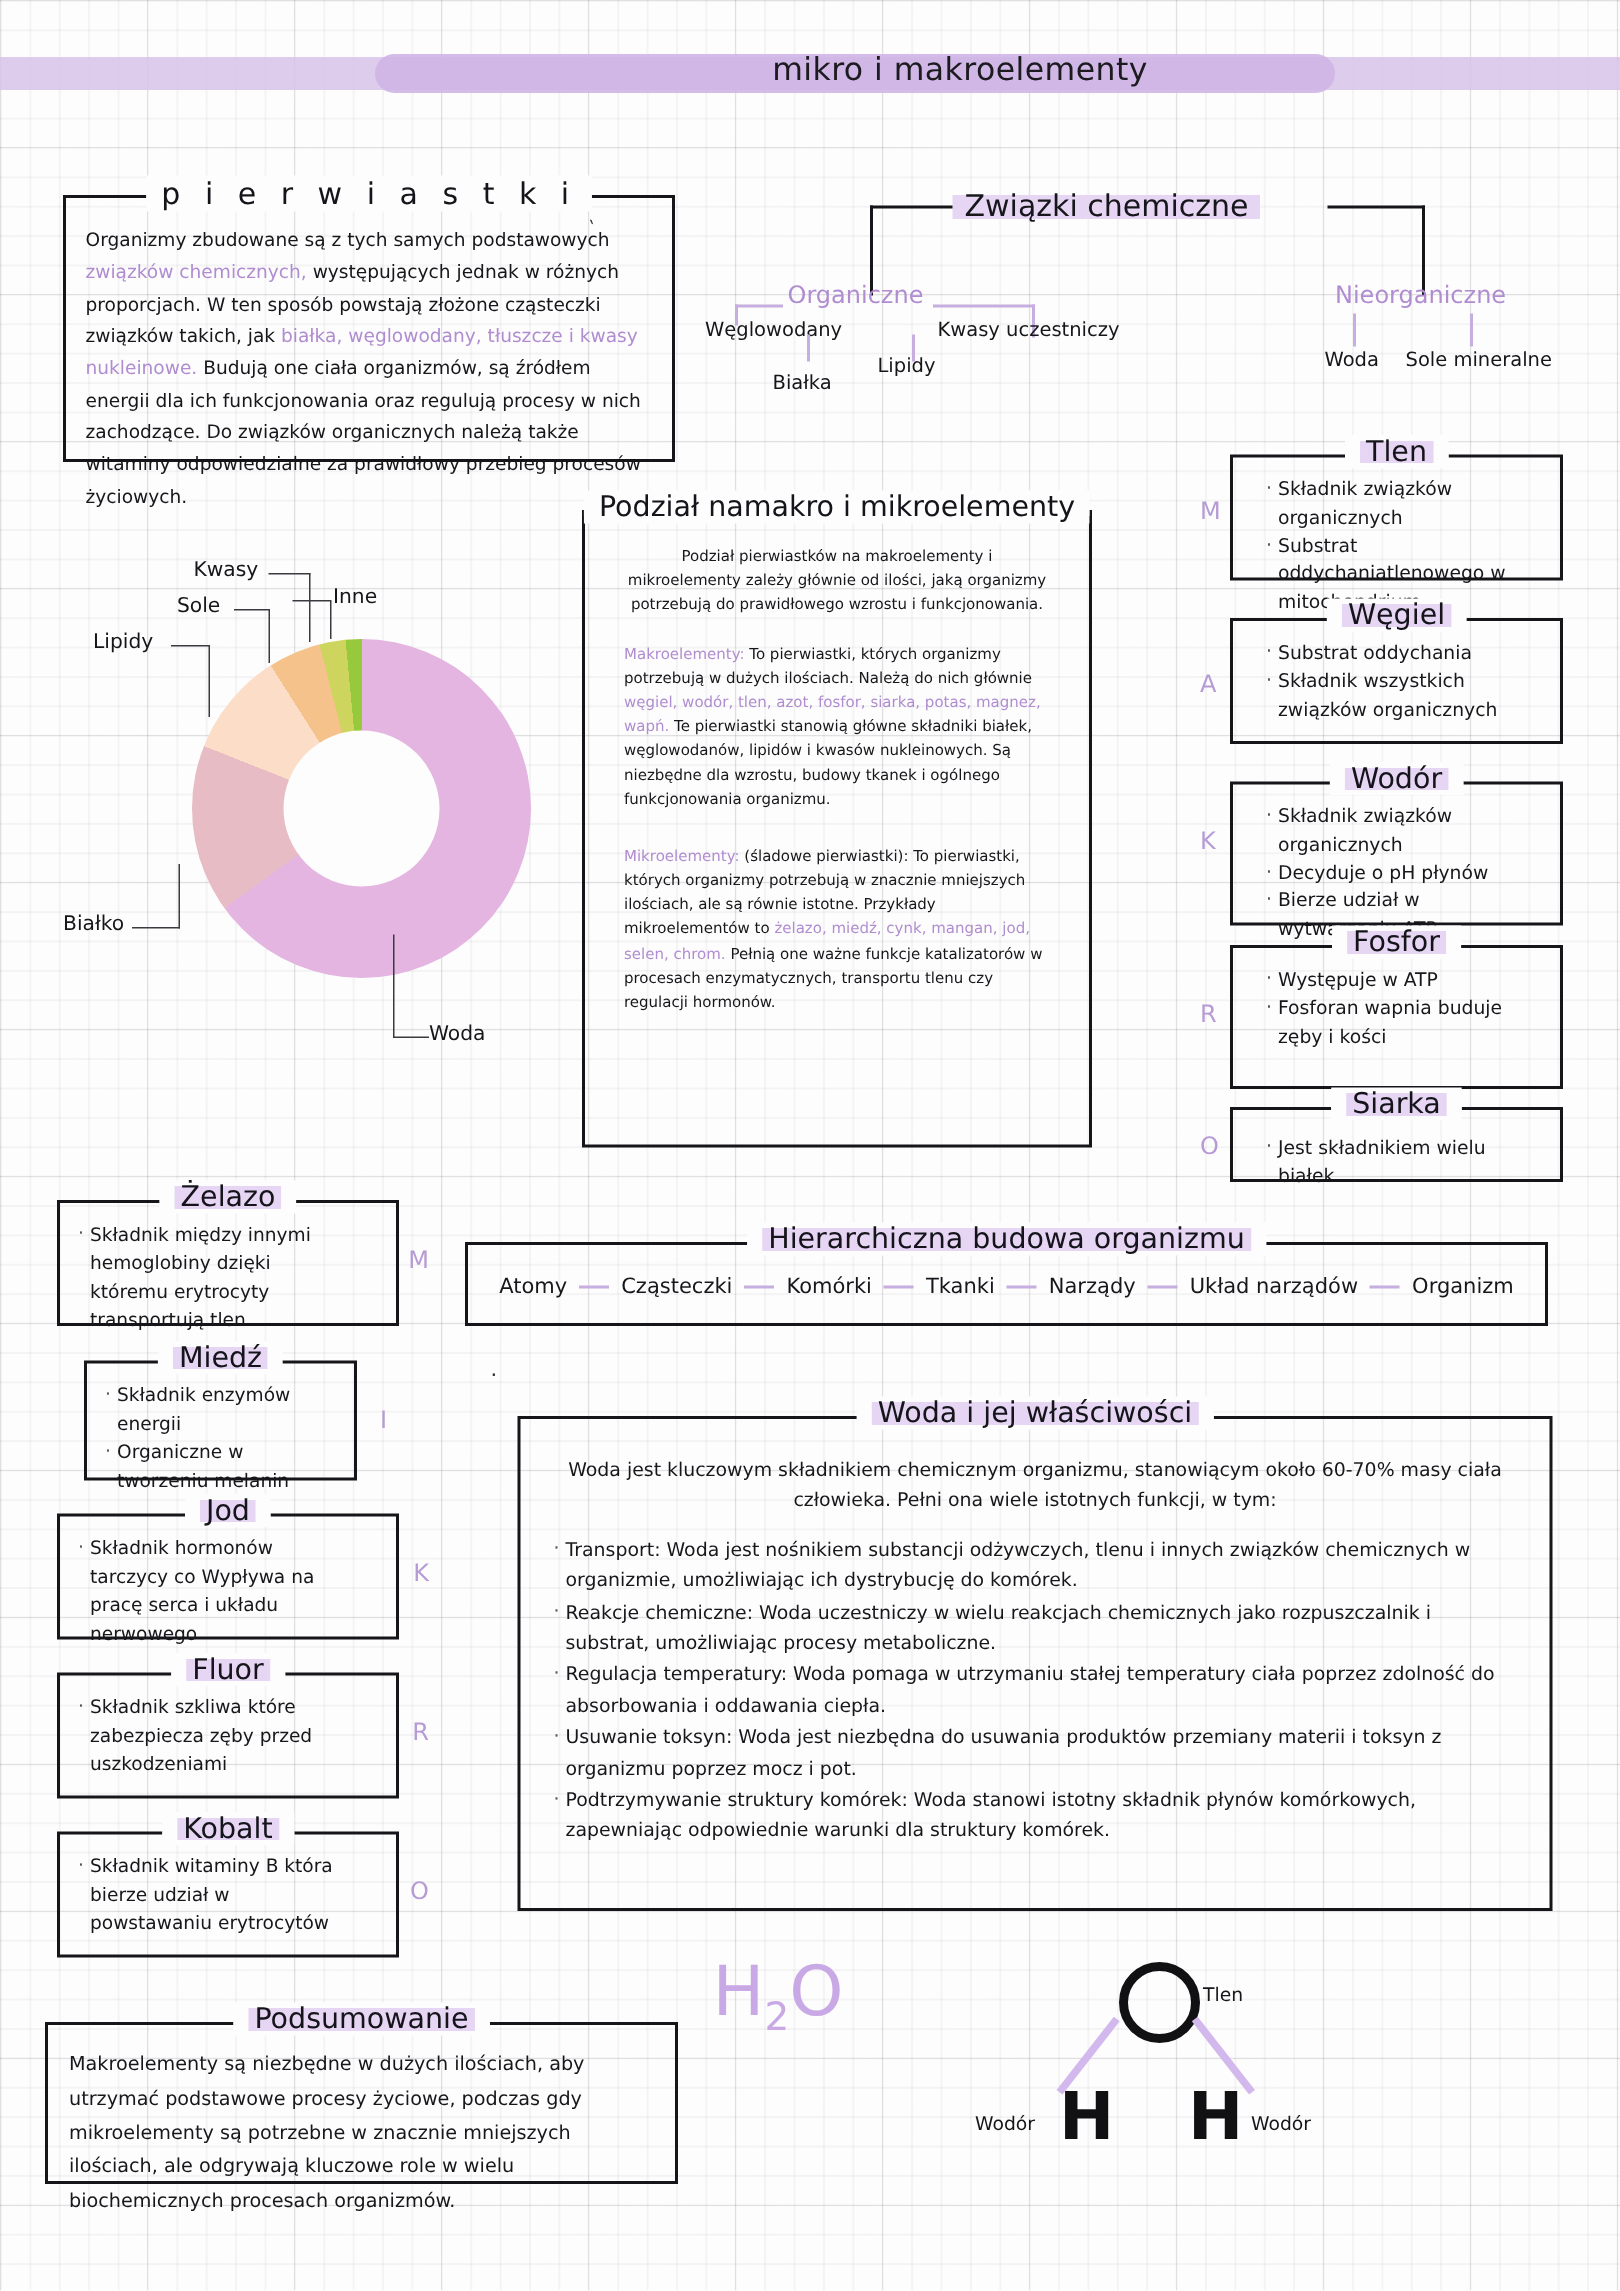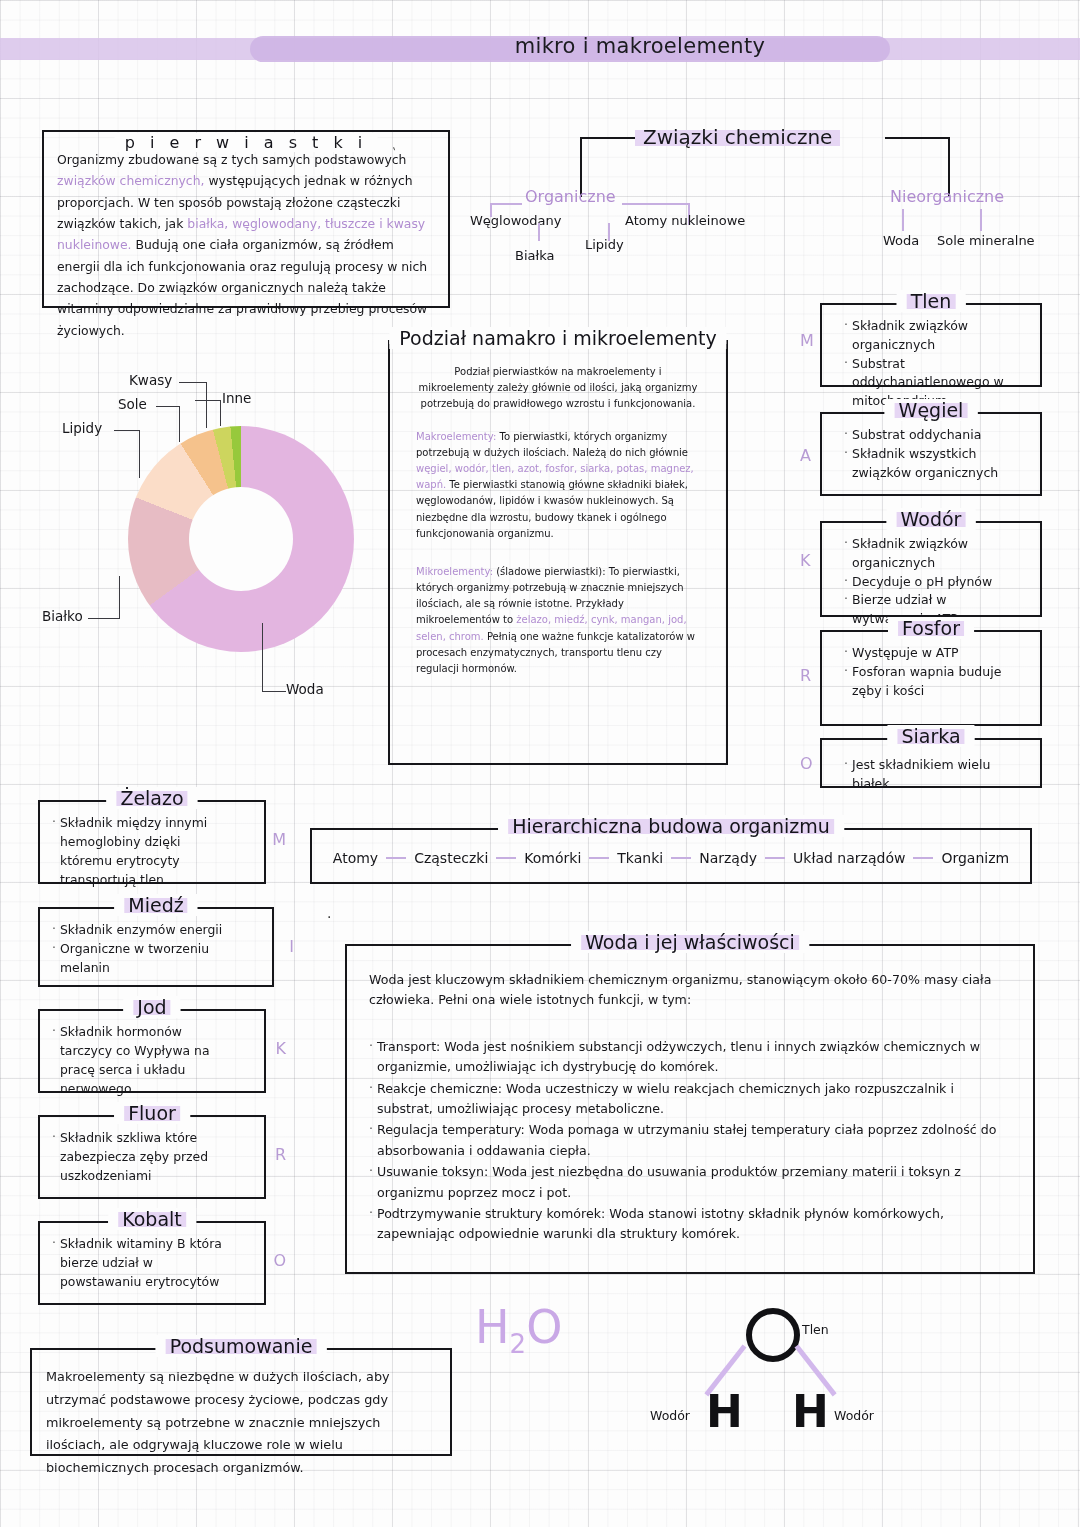--- a/index.html
+++ b/index.html
@@ -90,21 +90,21 @@
   ul.dots { margin: 0; padding: 0; list-style: none; }
   ul.dots li { position: relative; padding-left: 8px; }
   ul.dots li::before {
     content: "·";
     position: absolute; left: 0; top: -1px;
     color: #555;
   }
 
   
   #pierwiastki { left: 42px; top: 130px; width: 408px; height: 178px; }
-  #pierwiastki > .ttl { font-size: 16px; letter-spacing: 5px; margin-top: 16px; }
+  #pierwiastki > .ttl { font-size: 20px; letter-spacing: 5px; }
   #pierwiastki .body { font-size: 12.4px; line-height: 1.72; padding-top: 17px; }
   .tick-mark {
     position: absolute; right: 52px; top: 14px;
     color:#333; font-size: 13px; transform: rotate(18deg);
   }
 
   
   #tree { position: absolute; left: 470px; top: 125px; width: 580px; height: 135px; }
   #tree .root {
     position: absolute; left: 165px; top: 0;
@@ -150,41 +150,41 @@
   .elcard { }
   .elcard .body { font-size: 12.5px; line-height: 1.5; padding: 12px 12px 10px 22px; }
   #c-tlen   { left: 820px; top: 303px; width: 222px; height: 84px; }
   #c-wegiel { left: 820px; top: 412px; width: 222px; height: 84px; }
   #c-wodor  { left: 820px; top: 521px; width: 222px; height: 96px; }
   #c-fosfor { left: 820px; top: 630px; width: 222px; height: 96px; }
   #c-siarka { left: 820px; top: 738px; width: 222px; height: 50px; }
 
   
   #c-zelazo { left: 38px; top: 800px; width: 228px; height: 84px; }
-  #c-miedz  { left: 38px; top: 907px; width: 236px; height: 80px; }
+  #c-miedz  { left: 56px; top: 907px; width: 182px; height: 80px; }
   #c-jod    { left: 38px; top: 1009px; width: 228px; height: 84px; }
   #c-fluor  { left: 38px; top: 1115px; width: 228px; height: 84px; }
   #c-kobalt { left: 38px; top: 1221px; width: 228px; height: 84px; }
   .lcard .body { font-size: 12.4px; line-height: 1.52; padding: 12px 34px 10px 12px; }
 
   
   #hier { left: 310px; top: 828px; width: 722px; height: 56px; }
   #hier .chain {
     display: flex; align-items: center; justify-content: center;
     gap: 0; padding-top: 20px; font-size: 14px;
   }
   #hier .chain .step { white-space: nowrap; padding: 0 6px; }
   #hier .chain .dash {
     width: 20px; height: 2px; background: #c6aee0; margin: 0 2px;
   }
 
   
   #woda { left: 345px; top: 944px; width: 690px; height: 330px; }
   #woda .body { font-size: 12.6px; line-height: 1.62; padding: 24px 22px; }
-  #woda .lead { margin-bottom: 26px; }
+  #woda .lead { margin-bottom: 12px; text-align: center; }
   #woda ul.dots li { margin-bottom: 1px; }
 
   
   #pods { left: 30px; top: 1348px; width: 422px; height: 108px; }
   #pods .body { font-size: 12.8px; line-height: 1.78; padding: 16px 14px; }
 
   
   #h2o-formula {
     position: absolute; left: 475px; top: 1300px;
     font-size: 46px; color: #c9a8e6;
@@ -244,21 +244,21 @@
     <div class="ln lnh lnp" style="left:20px; top:78px; width:32px;"></div>
     <div class="ln lnh lnp" style="left:152px; top:78px; width:68px;"></div>
     <div class="ln lnv lnp" style="left:20px; top:78px; height:14px; width:1.6px;"></div>
     <div class="ln lnv lnp" style="left:218px; top:78px; height:22px; width:1.6px;"></div>
 
     <div class="leaf" style="left:0px; top:88px;">Węglowodany</div>
     <div class="ln lnv lnp" style="left:68px; top:98px; height:18px; width:1.6px;"></div>
     <div class="leaf" style="left:45px; top:112px;margin-top:11px;">Białka</div>
     <div class="ln lnv lnp" style="left:138px; top:98px; height:18px; width:1.6px;"></div>
     <div class="leaf" style="left:115px; top:112px;">Lipidy</div>
-    <div class="leaf" style="left:155px; top:88px;">Atomy nukleinowe</div>
+    <div class="leaf" style="left:155px; top:88px;">Kwasy uczestniczy</div>
 
     <div class="sub" style="left:420px; top:62px;">Nieorganiczne</div>
     <div class="ln lnv lnp" style="left:432px; top:84px; height:22px; width:1.6px;"></div>
     <div class="ln lnv lnp" style="left:510px; top:84px; height:22px; width:1.6px;"></div>
     <div class="leaf" style="left:413px; top:108px;">Woda</div>
     <div class="leaf" style="left:467px; top:108px;">Sole mineralne</div>
   </div>
 
   <div id="donut-wrap">
     <div id="donut" style="background: conic-gradient(rgb(227, 181, 224) 0deg, rgb(227, 181, 224) 234deg, rgb(231, 188, 196) 234deg, rgb(231, 188, 196) 291.6deg, rgb(251, 221, 200) 291.6deg, rgb(251, 221, 200) 327.6deg, rgb(245, 194, 140) 327.6deg, rgb(245, 194, 140) 345.6deg, rgb(205, 213, 94) 345.6deg, rgb(205, 213, 94) 354.6deg, rgb(151, 201, 60) 354.6deg, rgb(151, 201, 60) 360deg);"></div>

